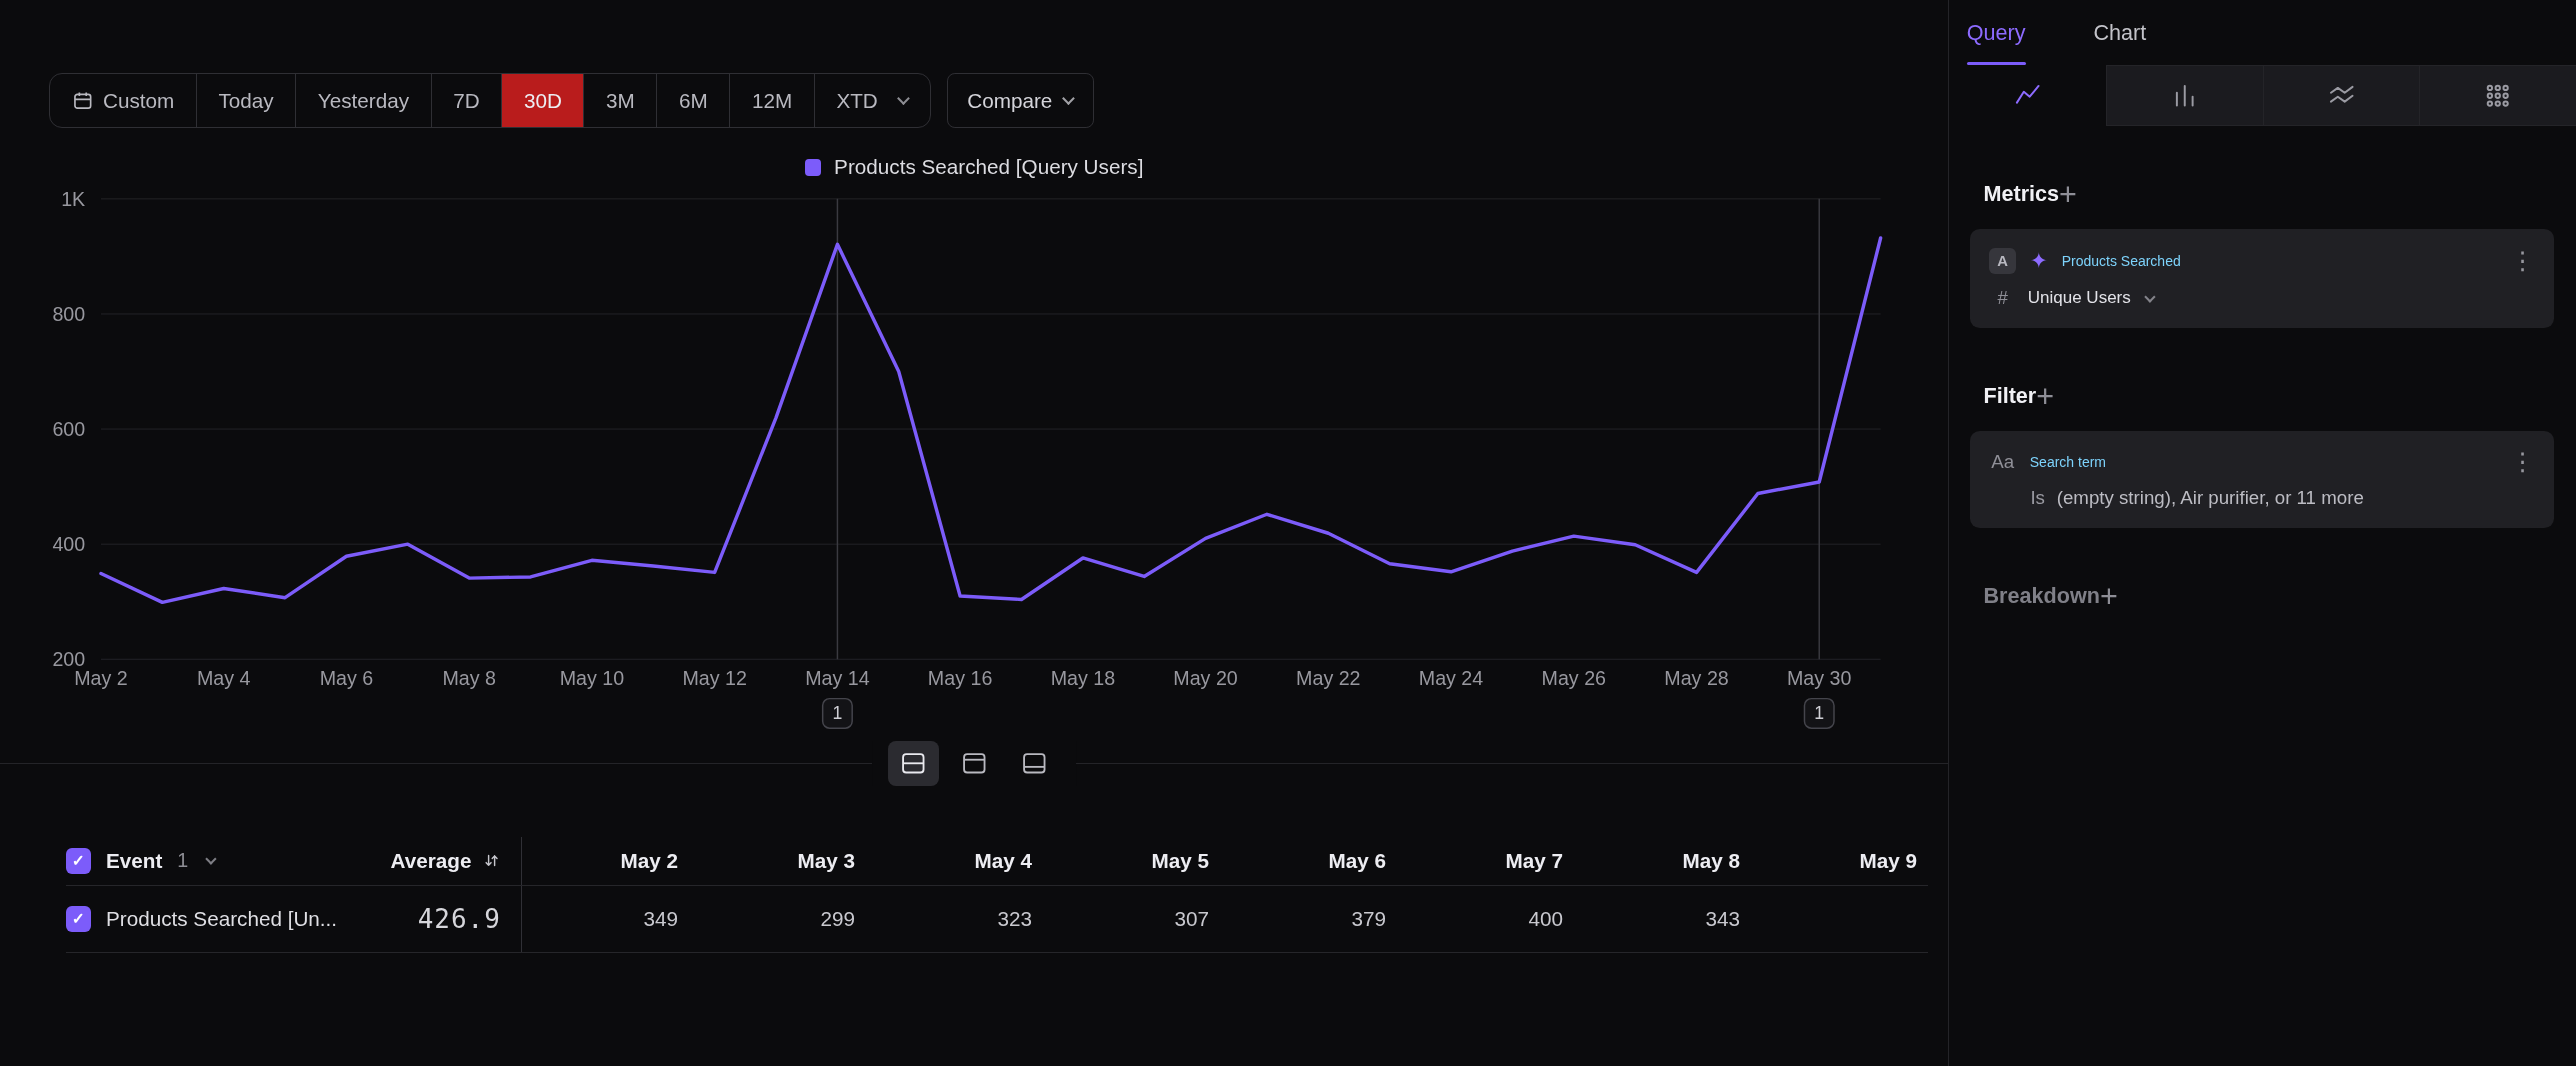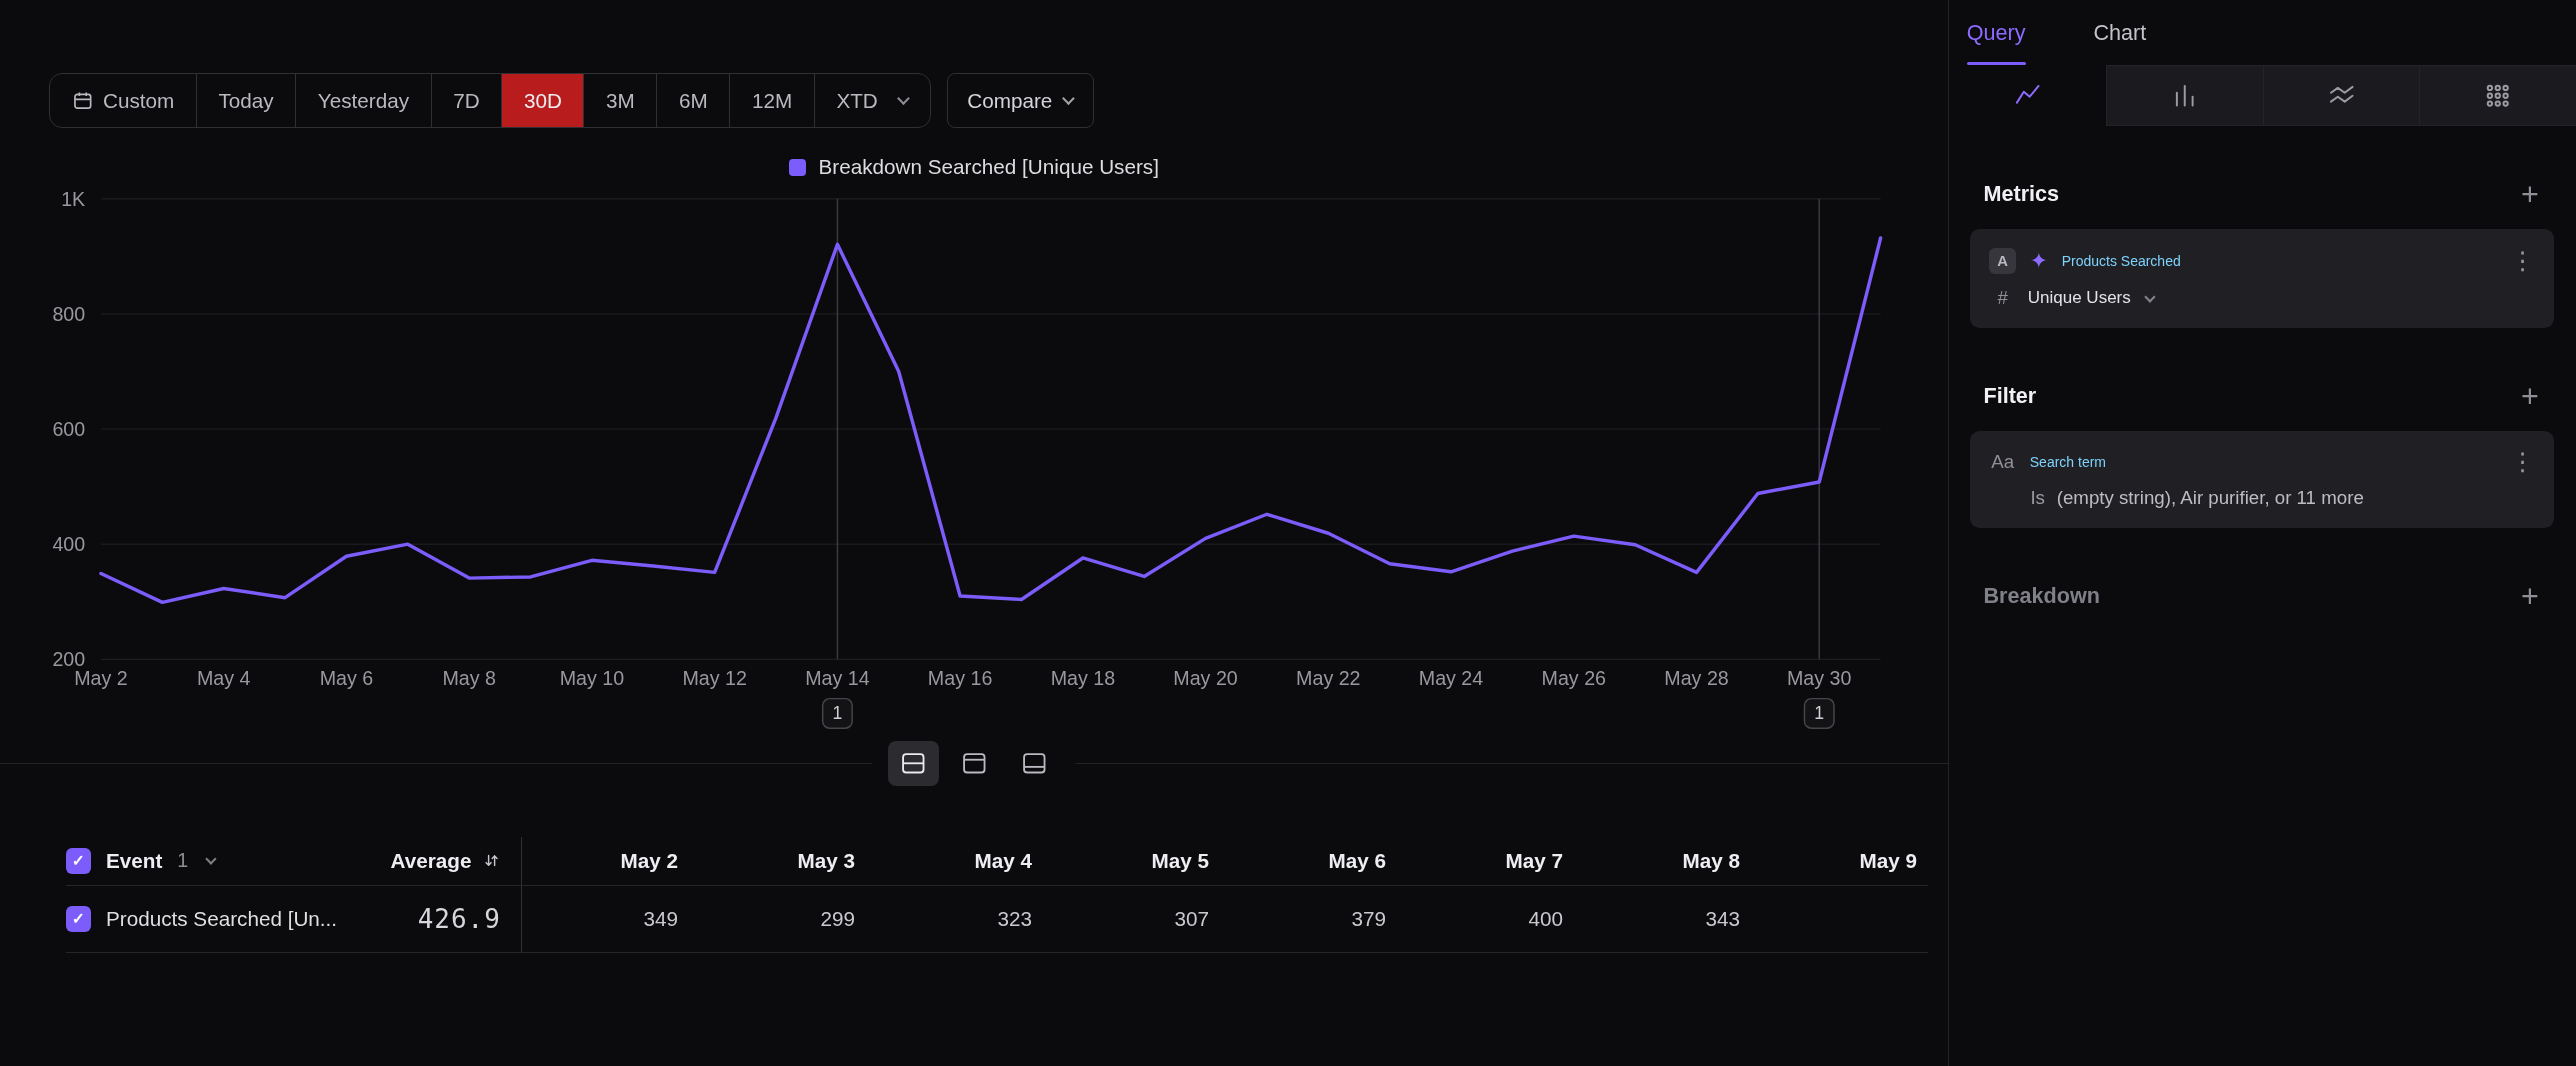--- a/index.html
+++ b/index.html
@@ -63,21 +63,21 @@
   .side-tabs{display:flex;gap:68px;height:65px;align-items:stretch;padding-left:17.7px}
   .side-tab{font-size:21.6px;font-weight:500;color:#c3c3c9;position:relative;display:flex;align-items:center;cursor:pointer}
   .side-tab.active{color:#8d6bff}
   .side-tab.active:after{content:"";position:absolute;left:0;right:0;bottom:0;height:3px;background:var(--accent);border-radius:2px}
   .view-tabs{display:grid;grid-template-columns:repeat(4,1fr);height:61px}
   .vtab{display:flex;align-items:center;justify-content:center;background:#1b1b1f;border-left:1px solid #242428;border-bottom:1px solid #242428;border-top:1px solid #242428;color:#9b9ba3;cursor:pointer}
   .vtab:first-child{border-left:none}
   .vtab.active{background:transparent;border-bottom-color:transparent;border-top-color:transparent;color:#8d6bff}
   .vtab svg{width:29.5px;height:29.5px;stroke:currentColor;fill:none;stroke-width:2;stroke-linecap:round;stroke-linejoin:round}
   .side-body{padding:0 21.6px 0 20.7px}
-  .section-head{display:flex;align-items:center;justify-content:space-between;margin:53px 15.7px 0 13.8px}
+  .section-head{display:flex;align-items:center;margin:53px 15.7px 0 13.8px}
   .section-head h3{font-size:21.6px;font-weight:700;color:#f1f1f5}
   .section-head.dim h3{color:#808088}
   .plus{background:none;border:none;color:#8e8e96;font-size:30.5px;font-weight:400;cursor:pointer;line-height:1;font-family:"Liberation Sans",sans-serif}
   .card{background:#202024;border-radius:9.8px;margin-top:19.7px;padding:18.7px 19.7px;cursor:pointer}
   .card-row{display:flex;align-items:center;gap:13.8px}
   .card-row.sub{margin-top:12.8px;gap:11.8px}
   .badge{width:26.6px;height:26.6px;border-radius:5.9px;background:#36363c;color:#b8b8c0;font-size:14.8px;font-weight:700;display:flex;align-items:center;justify-content:center;flex:none}
   .sparkle{color:#8d6bff;font-size:21.6px;line-height:1}
   .card-title{font-size:14px;font-weight:400;color:#7dd3fc;white-space:nowrap}
   .kebab{margin-left:auto;color:#97979f;font-size:24.6px;line-height:1;cursor:pointer}
@@ -131,21 +131,21 @@
           </button>
         </div>
       <button class="btn compare">
         <span>Compare</span>
         <span class="chev"></span>
       </button>
     </div>
 
     <div class="legend">
       <span class="legend-swatch"></span>
-      <span>Breakdown Searched [Unique Users]</span>
+      <span>Products Searched [Query Users]</span>
     </div>
 
     <div class="chart-wrap">
       <svg id="chart-svg" width="1879" height="566" viewBox="0 0 1910 575">
           <line class="grid" x1="63" x2="1872" y1="486" y2="486"></line>
           <text class="ylab" text-anchor="end" x="47" y="493">200</text>
           <line class="grid" x1="63" x2="1872" y1="369" y2="369"></line>
           <text class="ylab" text-anchor="end" x="47" y="376">400</text>
           <line class="grid" x1="63" x2="1872" y1="252" y2="252"></line>
           <text class="ylab" text-anchor="end" x="47" y="259">600</text>

